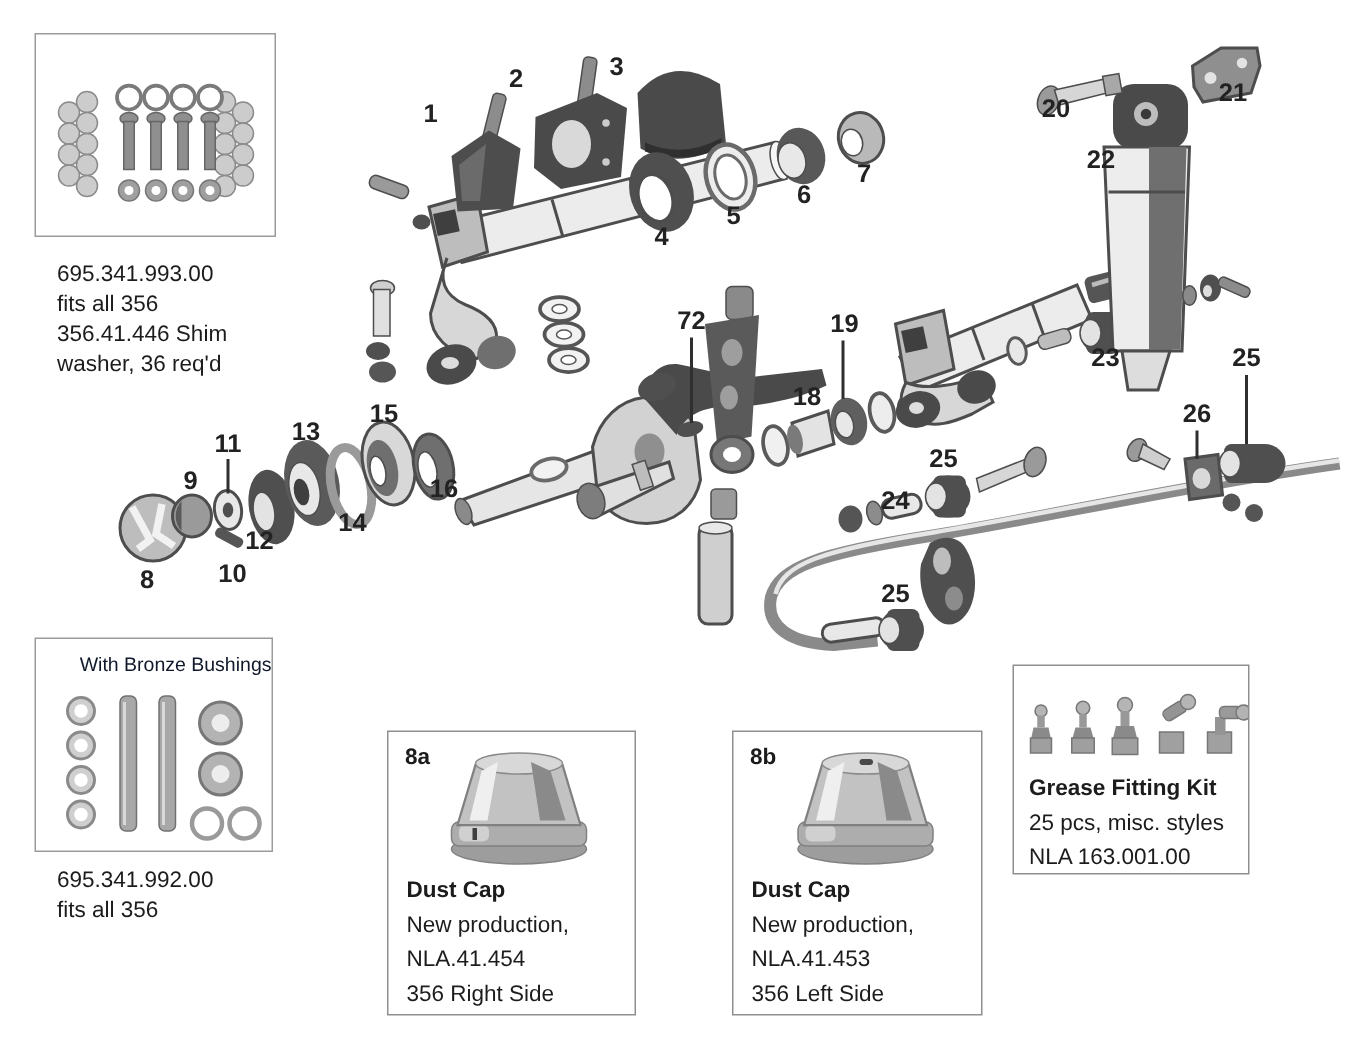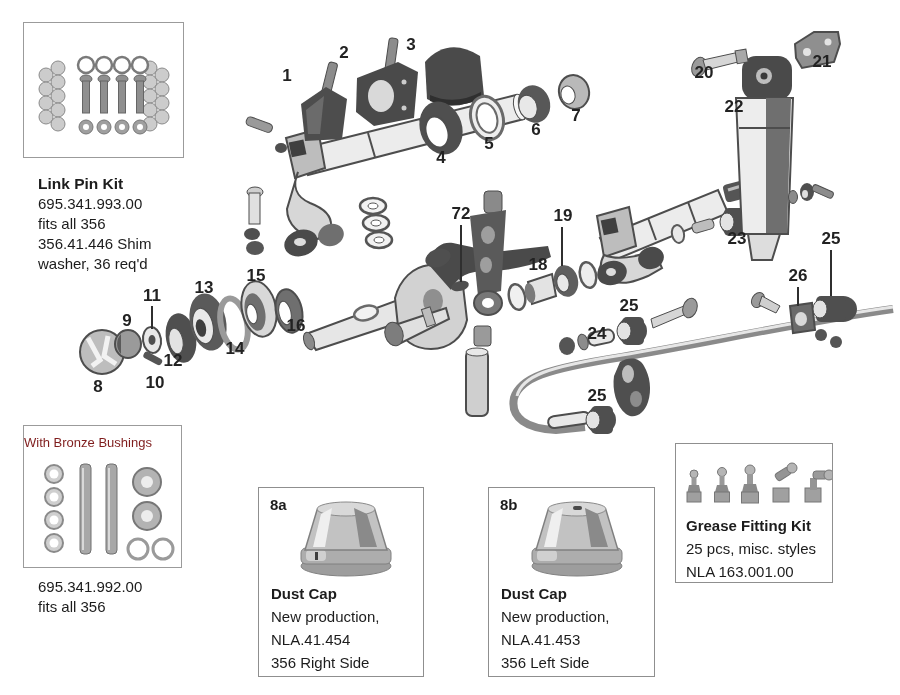--- a/index.html
+++ b/index.html
@@ -5,21 +5,21 @@
   * { margin:0; padding:0; box-sizing:border-box; }
   html,body { background:#ffffff; }
   body { font-family:"Liberation Sans", sans-serif; color:#1c1c1c; }
   .stage { position:relative; width:900px; height:695px; background:#fff; overflow:hidden; }
   .diagram-svg { position:absolute; left:0; top:0; }
   .photo-box { position:absolute; border:1px solid #9b9b9b; background:#fff; }
   .product-box { position:absolute; border:1px solid #8f8f8f; background:#fff; }
   .caption { position:absolute; font-size:15px; line-height:20px; color:#1c1c1c; }
   .cap-title { font-weight:bold; font-size:15.5px; line-height:21px; }
   .box-id { position:absolute; left:11px; top:8px; font-weight:bold; font-size:15px; }
-  .box-label { position:absolute; top:9px; left:0; width:100%; text-align:left; font-size:13px; color:#7f1d1d; }
+  .box-label { position:absolute; top:9px; left:0; width:100%; text-align:right; font-size:13px; color:#0f172a; }
   .product-text { position:absolute; left:12px; font-size:15px; line-height:23px; }
   .product-text .cap-title { font-size:15px; line-height:23px; }
   .callout { position:absolute; transform:translate(-50%,-50%); font-weight:bold; font-size:17px; color:#222; }
   .leader { position:absolute; width:1.5px; background:#2f2f2f; }
   svg { display:block; }
 </style>
 </head>
 <body>
 
 <div class="stage">
@@ -272,21 +272,20 @@
       <g fill="#ffffff">
         <circle cx="62" cy="104" r="3"></circle>
           <circle cx="80" cy="104" r="3"></circle>
           <circle cx="98" cy="104" r="3"></circle>
           <circle cx="116" cy="104" r="3"></circle>
       </g>
     </svg>
   </div>
 
   <div class="caption" style="left:38px; top:173px; width:210px;">
-    <div class="cap-title">Link Pin Kit</div>
     <div>695.341.993.00</div>
     <div>fits all 356</div>
     <div>356.41.446 Shim</div>
     <div>washer, 36 req'd</div>
   </div>
 
   <div class="photo-box" style="left:23px; top:425px; width:159px; height:143px;">
     <div class="box-label">With Bronze Bushings</div>
     <svg width="157" height="115" viewBox="0 0 157 115" style="margin-top:26px">
       <g fill="#cfcfcf" stroke="#8a8a8a" stroke-width="2">

